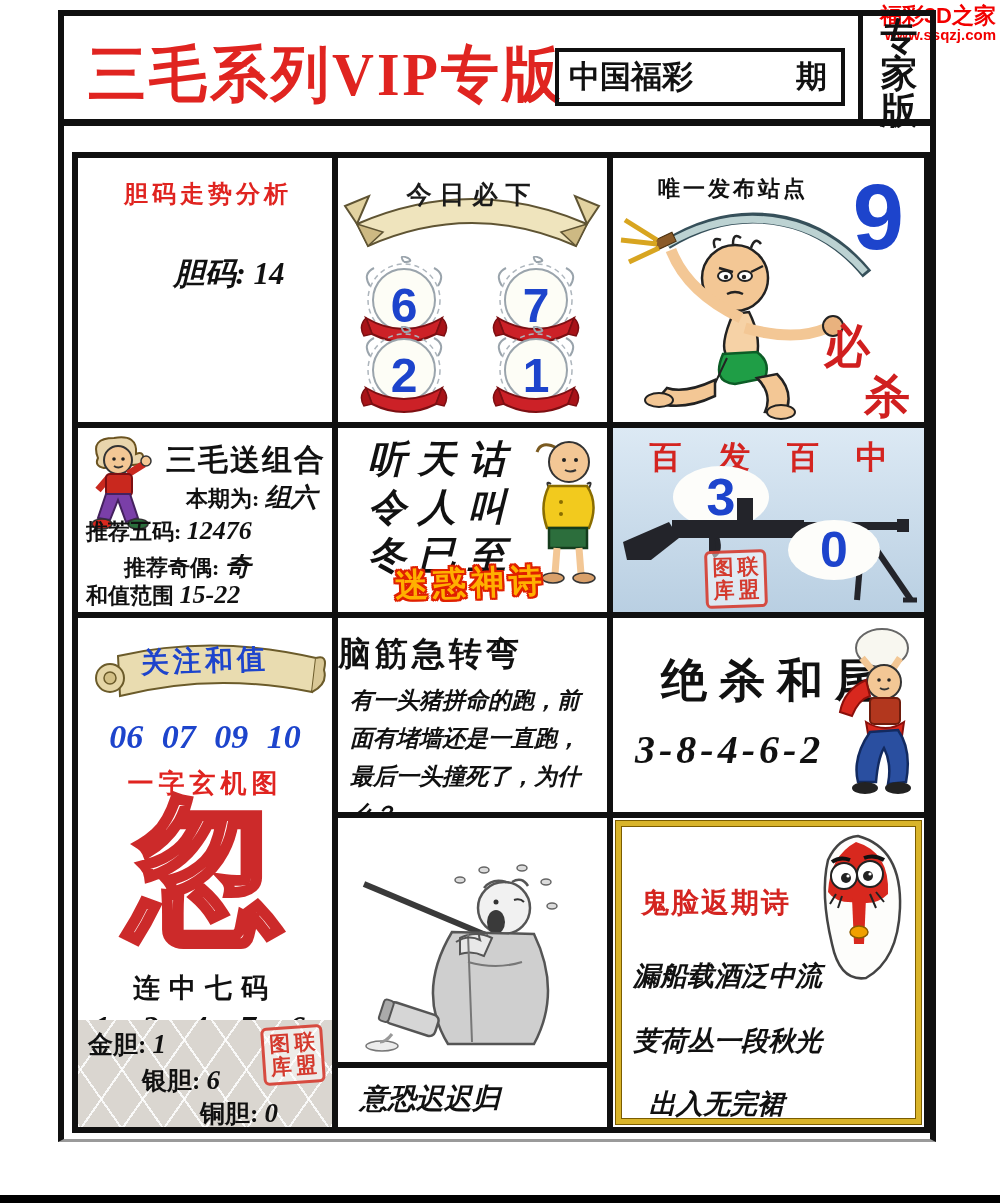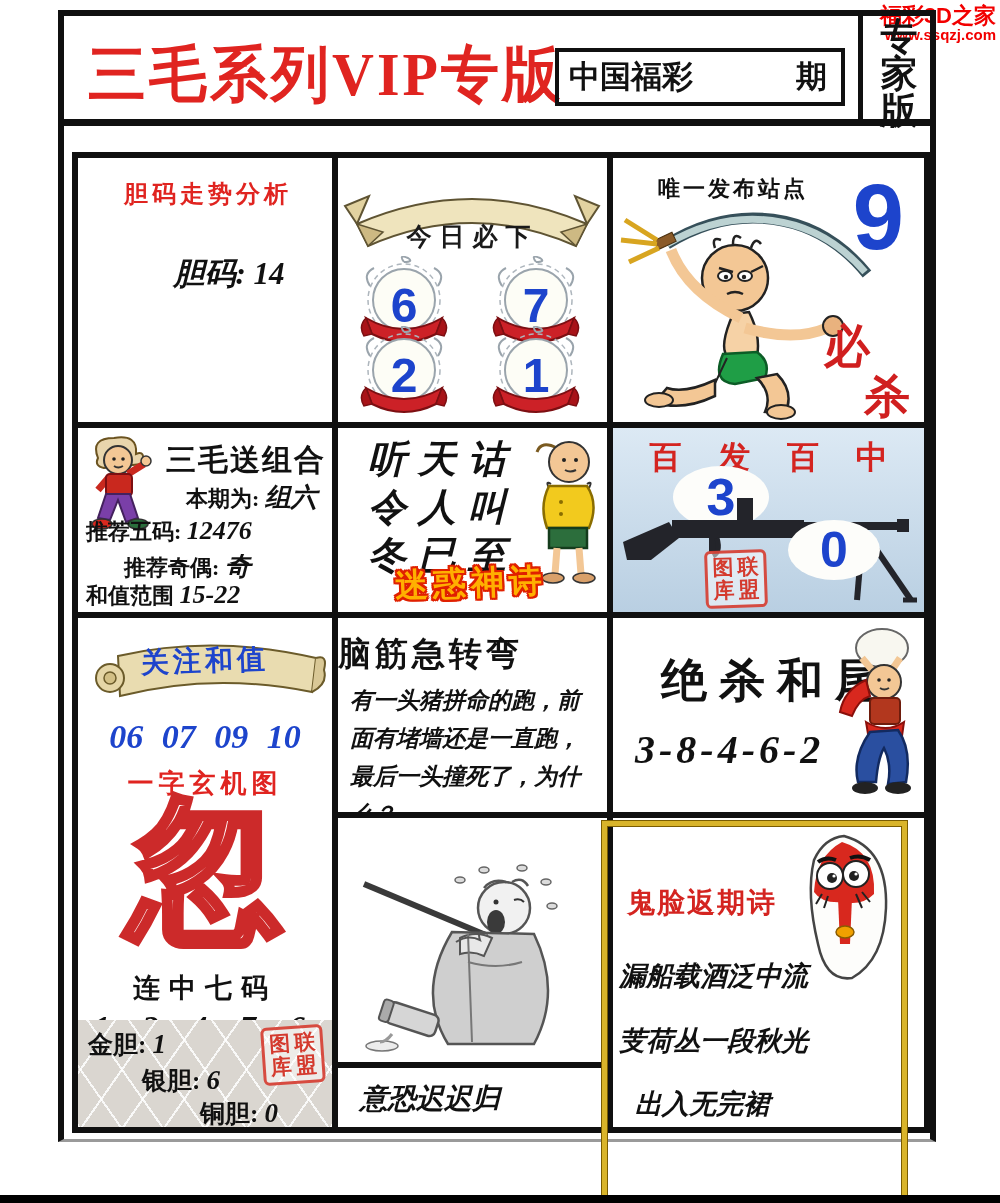--- a/index.html
+++ b/index.html
@@ -31,21 +31,21 @@
   
   .red-title{color:#e02420;font-weight:bold;}
   .hand{font-style:italic;font-weight:bold;}
   .blue{color:#1d44cc;}
   
   .danma-title{left:30px;top:20px;width:200px;font-size:24px;letter-spacing:4px;text-align:center;}
   .danma-val{left:0;top:95px;width:100%;font-size:31px;text-align:center;}
   
   .banner-wrap{left:5px;top:8px;width:258px;height:86px;}
   .banner-text{left:0;top:20px;width:100%;text-align:center;font-size:25px;font-weight:bold;
-               letter-spacing:8px;color:#1a1a1a;margin-top:42px;}
+               letter-spacing:8px;color:#1a1a1a;}
   .medallion{position:absolute;width:92px;height:98px;}
   .med-num{position:absolute;left:0;top:22px;width:100%;text-align:center;font-size:48px;
            font-weight:bold;color:#1d44cc;font-family:"Liberation Sans",sans-serif;}
   
   .fabu-caption{left:45px;top:16px;font-size:22px;font-weight:bold;letter-spacing:3px;}
   .kill-9{right:20px;top:18px;font-size:92px;font-weight:bold;color:#1d44cc;line-height:.9;
           font-family:"Liberation Sans",sans-serif;}
   .kill-c1{right:54px;top:158px;font-size:46px;font-weight:bold;color:#d01f1f;}
   .kill-c2{right:14px;top:208px;font-size:46px;font-weight:bold;color:#d01f1f;}
   
@@ -416,21 +416,21 @@
           <ellipse cx="26" cy="184" rx="16" ry="5" fill="#ececec" stroke="#777" stroke-width="1.5"></ellipse>
           <path d="M36 172 Q30 180 24 180" stroke="#999" stroke-width="3" fill="none"></path>
         </svg>
       </div>
     </div>
 
     <div class="cell" style="left:266px;top:916px;width:269px;height:59px">
       <div class="abs yikong-text hand">意恐迟迟归</div>
     </div>
 
-    <div class="cell" style="left:527px;top:666px;width:311px;height:386px">
+    <div class="cell" style="left:541px;top:666px;width:311px;height:309px">
       <div class="gold-inner"></div>
       <div class="abs guilian-title">鬼脸返期诗</div>
       <div class="abs" style="right:14px;top:14px">
         <svg width="104" height="152" viewBox="0 0 104 152">
           <path d="M52 4 Q96 16 94 76 Q92 128 60 146 Q34 150 26 112 Q14 62 22 28 Q32 6 52 4 Z" fill="#fdfdfb" stroke="#444" stroke-width="2.5"></path>
           <path d="M50 10 Q84 20 82 62 Q70 74 52 70 Q30 72 22 60 Q24 24 50 10 Z" fill="#d8281e"></path>
           <path d="M46 66 L60 66 L58 112 L48 112 Z" fill="#d8281e"></path>
           <circle cx="38" cy="44" r="13" fill="#fff" stroke="#222" stroke-width="2"></circle>
           <circle cx="64" cy="42" r="13" fill="#fff" stroke="#222" stroke-width="2"></circle>
           <circle cx="40" cy="46" r="5" fill="#222"></circle>

